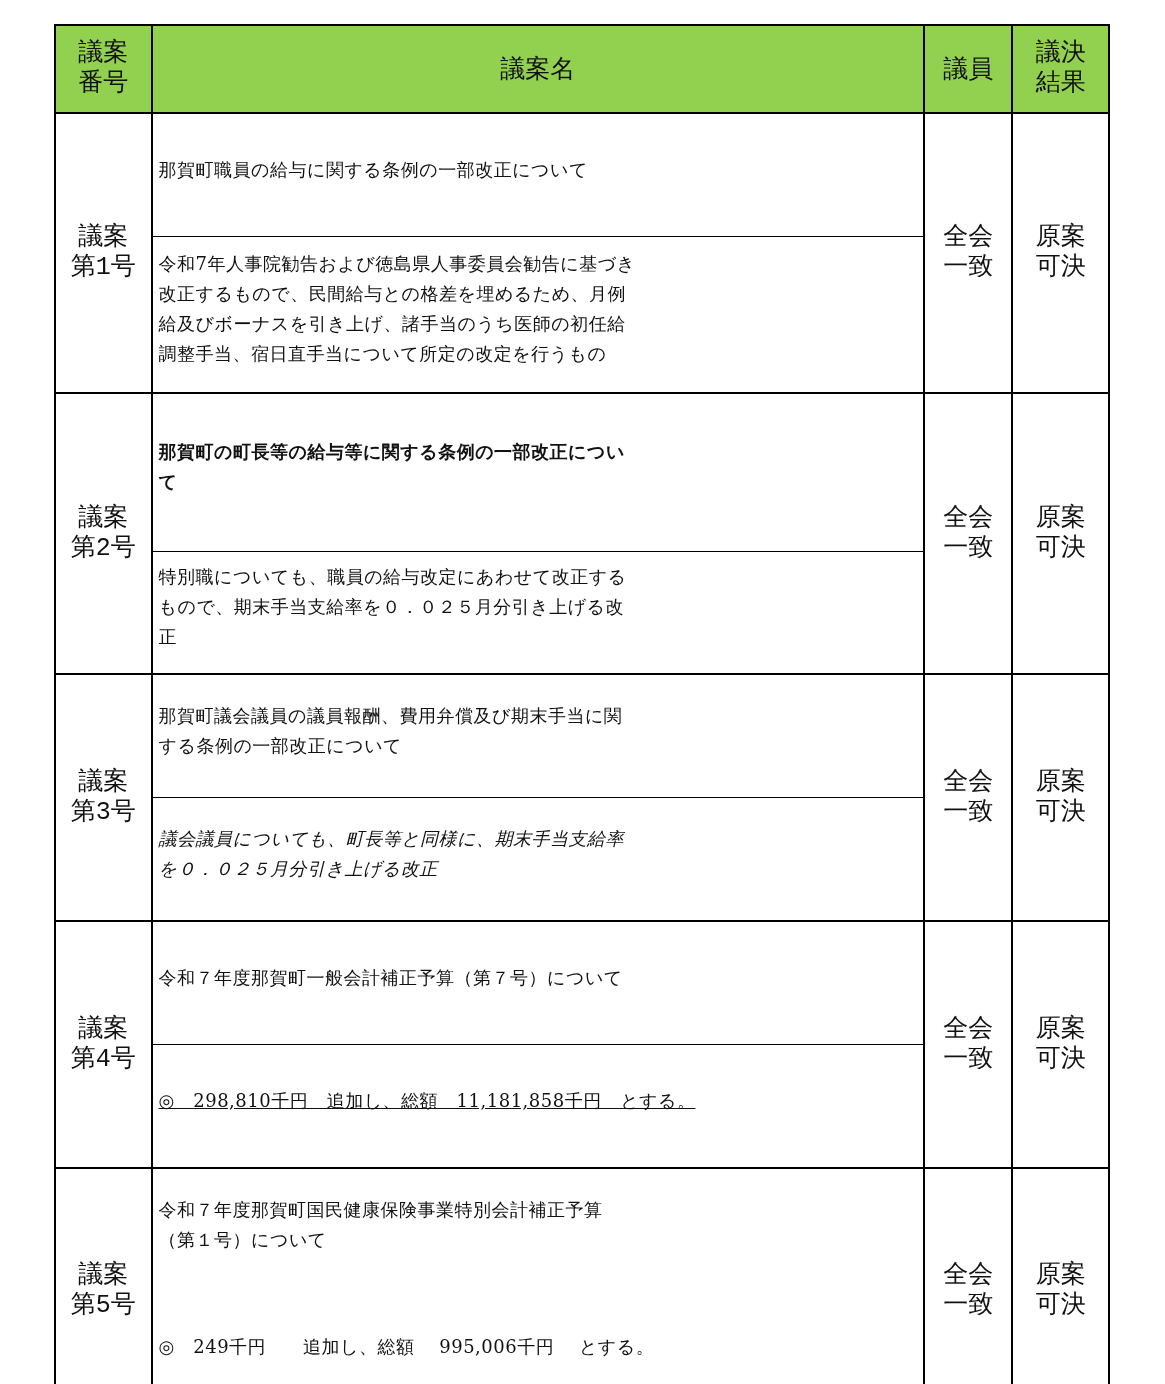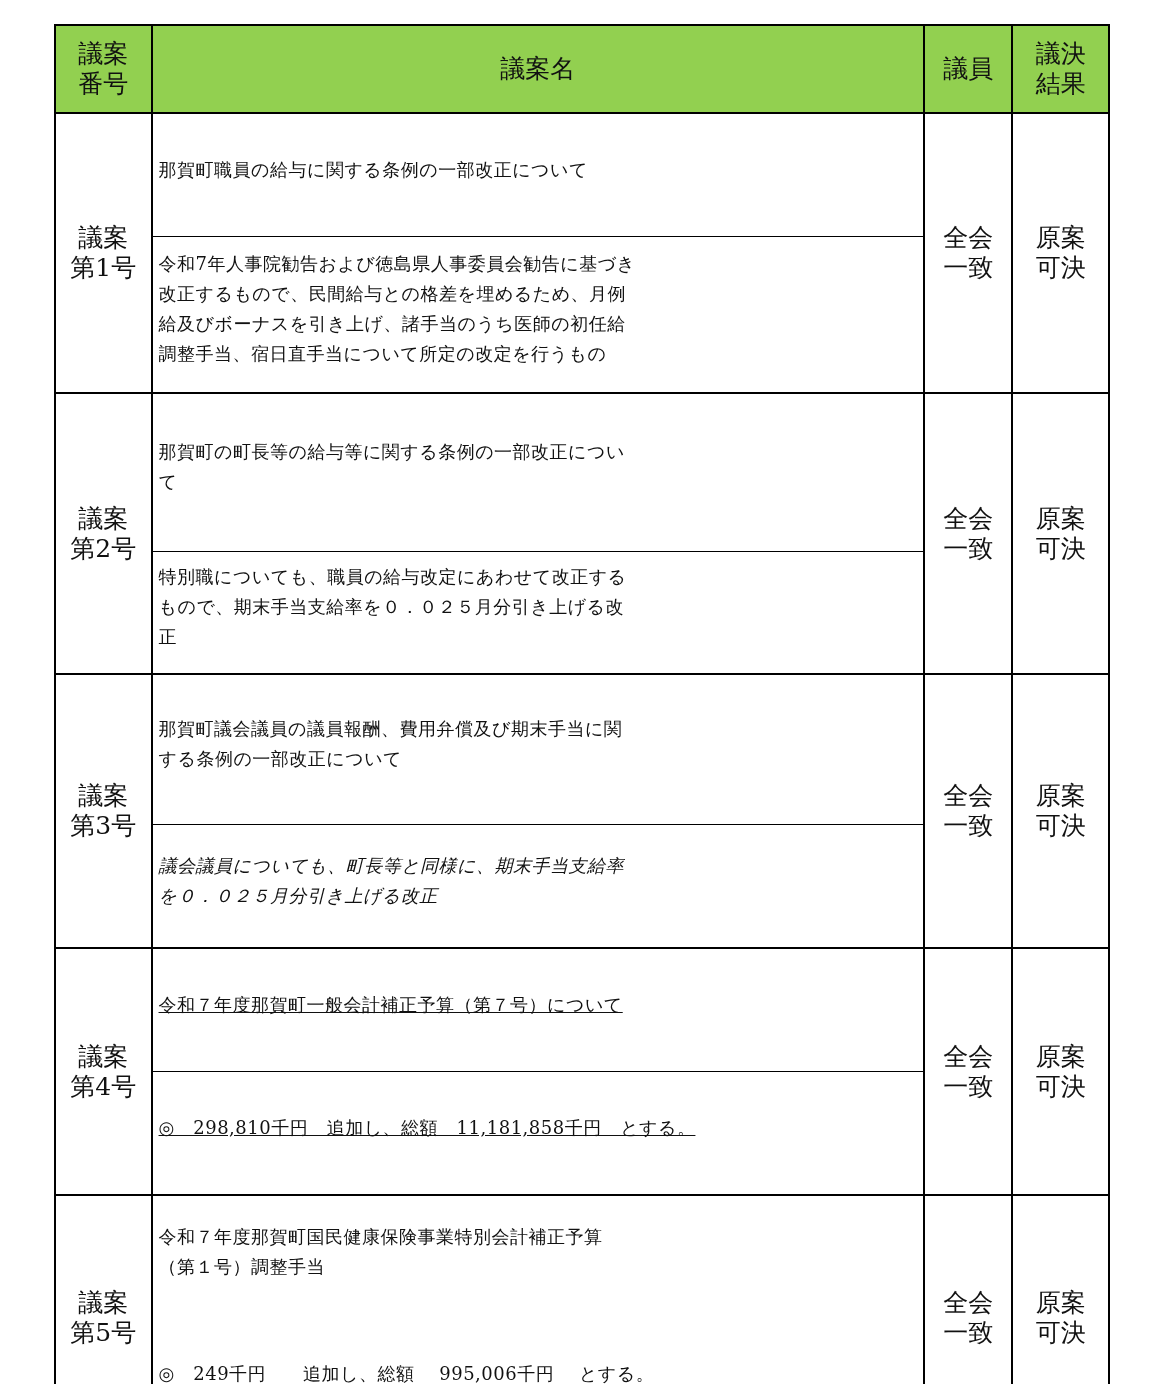--- a/index.html
+++ b/index.html
@@ -64,21 +64,21 @@
     letter-spacing: 0.5px;
     white-space: pre-wrap;
   }
   .sub.title {
     border-bottom: 1.5px solid #000000;
   }
   .stack {
     display: inline-block;
     text-align: center;
   }
-  .stack span { display: block; }
+  .stack span { display: block; font-family: Liberation Mono, monospace; }
 </style>
 </head>
 <body>
 
 <table class="doc-table">
   <colgroup>
     <col class="col-no">
     <col class="col-name">
     <col class="col-member">
     <col class="col-result">
@@ -135,21 +135,21 @@
 
     <tr style="height:246px;">
       <td class="center-cell">
         <span class="stack">
           <span>議案</span>
           <span>第2号</span>
         </span>
       </td>
       <td class="name-cell">
         <div class="name-inner">
-          <div class="sub title" style="height:158px;">那賀町の町長等の給与等に関する条例の一部改正につい
+          <div class="sub title" style="height:158px;font-weight:bold;">那賀町の町長等の給与等に関する条例の一部改正につい
 て</div>
           <div class="sub" style="height:121px;">特別職についても、職員の給与改定にあわせて改正する
 もので、期末手当支給率を０．０２５月分引き上げる改
 正</div>
         </div>
       </td>
       <td class="center-cell">
         <span class="stack">
           <span>全会</span>
           <span>一致</span>
@@ -165,21 +165,21 @@
 
     <tr style="height:247px;">
       <td class="center-cell">
         <span class="stack">
           <span>議案</span>
           <span>第3号</span>
         </span>
       </td>
       <td class="name-cell">
         <div class="name-inner">
-          <div class="sub title" style="height:150px;font-family:Liberation Serif, serif;">那賀町議会議員の議員報酬、費用弁償及び期末手当に関
+          <div class="sub title" style="height:123px;font-family:Liberation Serif, serif;">那賀町議会議員の議員報酬、費用弁償及び期末手当に関
 する条例の一部改正について</div>
           <div class="sub" style="height:122px;font-style:italic;">議会議員についても、町長等と同様に、期末手当支給率
 を０．０２５月分引き上げる改正</div>
         </div>
       </td>
       <td class="center-cell">
         <span class="stack">
           <span>全会</span>
           <span>一致</span>
         </span>
@@ -194,21 +194,21 @@
 
     <tr style="height:247px;">
       <td class="center-cell">
         <span class="stack">
           <span>議案</span>
           <span>第4号</span>
         </span>
       </td>
       <td class="name-cell">
         <div class="name-inner">
-          <div class="sub title" style="height:123px;text-decoration:underline;">令和７年度那賀町一般会計補正予算（第７号）について</div>
+          <div class="sub title" style="height:123px;">令和７年度那賀町一般会計補正予算（第７号）について</div>
           <div class="sub" style="height:122px;text-decoration:underline;">◎　298,810千円　追加し、総額　11,181,858千円　とする。</div>
         </div>
       </td>
       <td class="center-cell">
         <span class="stack">
           <span>全会</span>
           <span>一致</span>
         </span>
       </td>
       <td class="center-cell">
@@ -222,21 +222,21 @@
     <tr style="height:246px;">
       <td class="center-cell">
         <span class="stack">
           <span>議案</span>
           <span>第5号</span>
         </span>
       </td>
       <td class="name-cell">
         <div class="name-inner">
           <div class="sub" style="height:123px;">令和７年度那賀町国民健康保険事業特別会計補正予算
-（第１号）調整手当</div>
+（第１号）について</div>
           <div class="sub" style="height:121px;">◎　249千円　　追加し、総額　 995,006千円　 とする。</div>
         </div>
       </td>
       <td class="center-cell">
         <span class="stack">
           <span>全会</span>
           <span>一致</span>
         </span>
       </td>
       <td class="center-cell">

